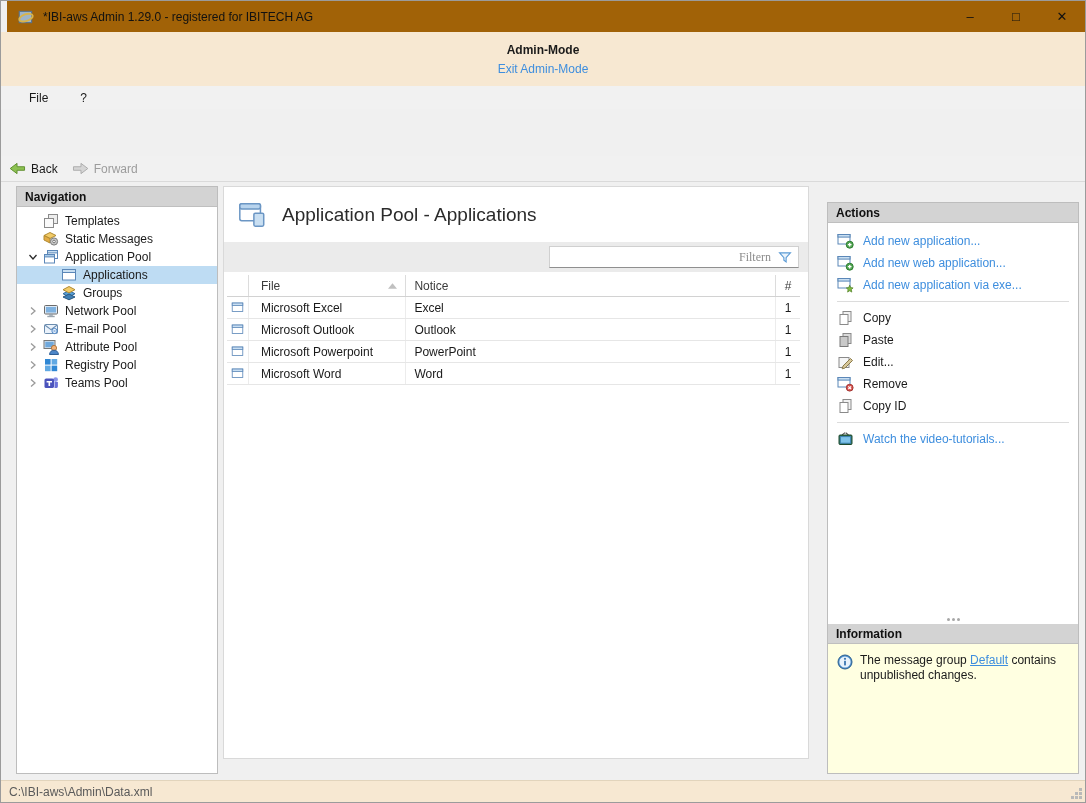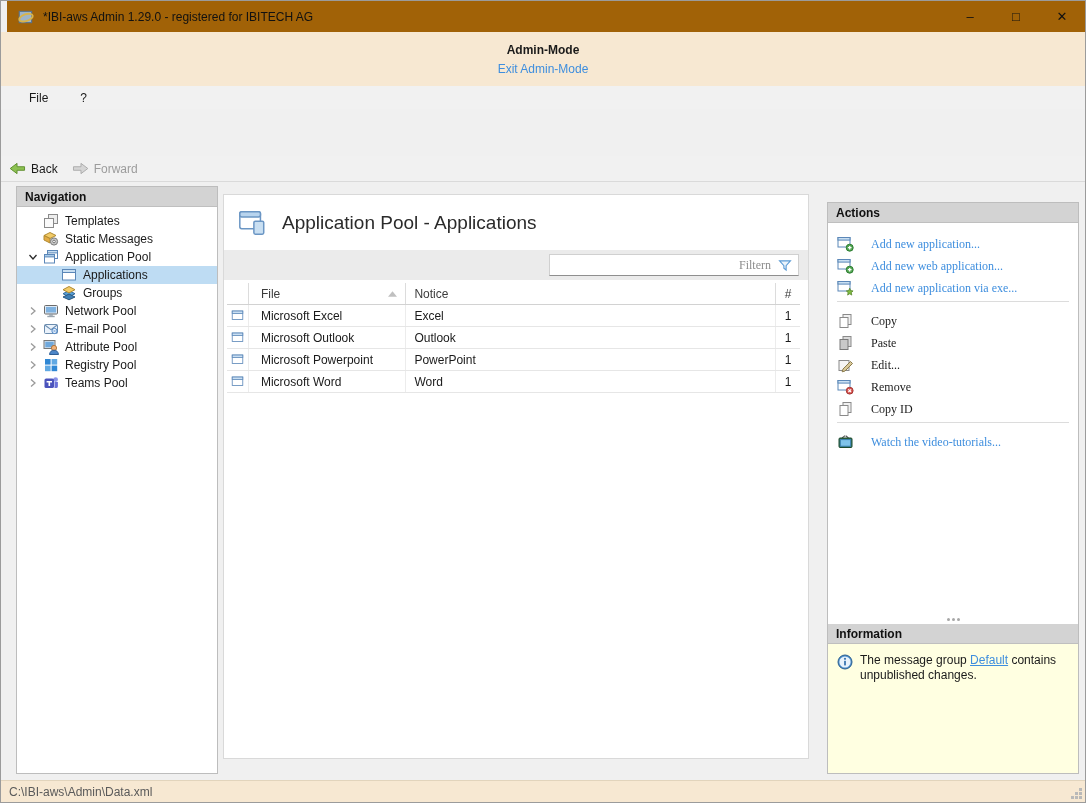--- a/index.html
+++ b/index.html
@@ -39,21 +39,21 @@
   .tree{padding-top:5px;}
   .tree-row{height:18px;display:flex;align-items:center;}
   .tree-row .chev{width:14px;height:14px;margin-left:9px;flex:none;display:flex;
     align-items:center;justify-content:center;}
   .tree-row .nicon{width:16px;height:16px;margin-left:3px;flex:none;}
   .tree-row .nlabel{margin-left:6px;white-space:nowrap;}
   .tree-row.child .chev{margin-left:27px;}
   .tree-row.selected{background:#BEDCF3;}
   
   .content{position:absolute;left:222px;top:4px;width:586px;bottom:21px;
-    background:#FFFFFF;border:1px solid #D9D9D9;display:flex;flex-direction:column;margin-top:8px;}
+    background:#FFFFFF;border:1px solid #D9D9D9;display:flex;flex-direction:column;}
   .c-header{display:flex;align-items:center;padding:13px 12px 12px 12px;flex:none;}
   .c-header .bigicon{width:32px;height:30px;flex:none;}
   .c-header .c-title{margin-left:14px;font-size:19px;font-weight:300;color:#2B2B2B;}
   .filterbar{height:30px;background:#EBEBEB;display:flex;align-items:center;flex:none;}
   .filterbox{margin-left:auto;margin-right:9px;width:250px;height:22px;background:#FFFFFF;
     border:1px solid #D0D0D0;border-bottom:1px solid #8F8F8F;display:flex;align-items:center;}
   .filterbox input{flex:1;border:none;outline:none;padding:0 6px;font-family:Liberation Serif, serif;
     font-size:12px;color:#6d28d9;background:transparent;text-align:right;}
   .filterbox input::placeholder{color:#8C8C8C;}
   .filterbox .funnel{width:16px;height:15px;margin-right:5px;flex:none;}
@@ -66,21 +66,21 @@
   .cell.c-icon{width:22px;justify-content:center;}
   .cell.c-name{width:158px;padding-left:12px;position:relative;}
   .cell.c-notice{width:371px;padding-left:8px;text-align:right;}
   .cell.c-count{width:24px;justify-content:center;border-right:none;}
   .sorticon{position:absolute;right:8px;top:8px;width:9px;height:6px;}
   .rowicon{width:15px;height:13px;}
   
   .rightcol{position:absolute;left:826px;top:4px;width:252px;bottom:6px;background:#FFFFFF;
     border:1px solid #BDBDBD;display:flex;flex-direction:column;margin-top:16px;}
   .actions-list{flex:1;padding-top:7px;overflow:hidden;position:relative;}
-  .action-item{height:22px;display:flex;align-items:flex-end;padding-left:9px;gap:17px;font-family:Liberation Serif, serif;}
+  .action-item{height:22px;display:flex;align-items:center;padding-left:9px;gap:9px;}
   .action-item .aicon{width:17px;height:16px;flex:none;}
   .action-item.link{color:#3E8EDE;cursor:pointer;}
   .a-sep{border-top:1px solid #DCDCDC;margin:5px 9px;}
   .splitter{height:9px;display:flex;align-items:center;justify-content:center;gap:2px;flex:none;}
   .splitter i{width:3px;height:3px;background:#A7A7A7;border-radius:50%;display:block;}
   .info-body{height:129px;background:#FFFFE1;padding:9px 8px 0 9px;display:flex;flex:none;}
   .info-body .iicon{width:16px;height:16px;flex:none;margin-top:1px;}
   .info-text{margin-left:7px;line-height:15px;color:#1A1A1A;}
   .info-text .ilink{color:#3E8EDE;text-decoration:underline;cursor:pointer;}
   

